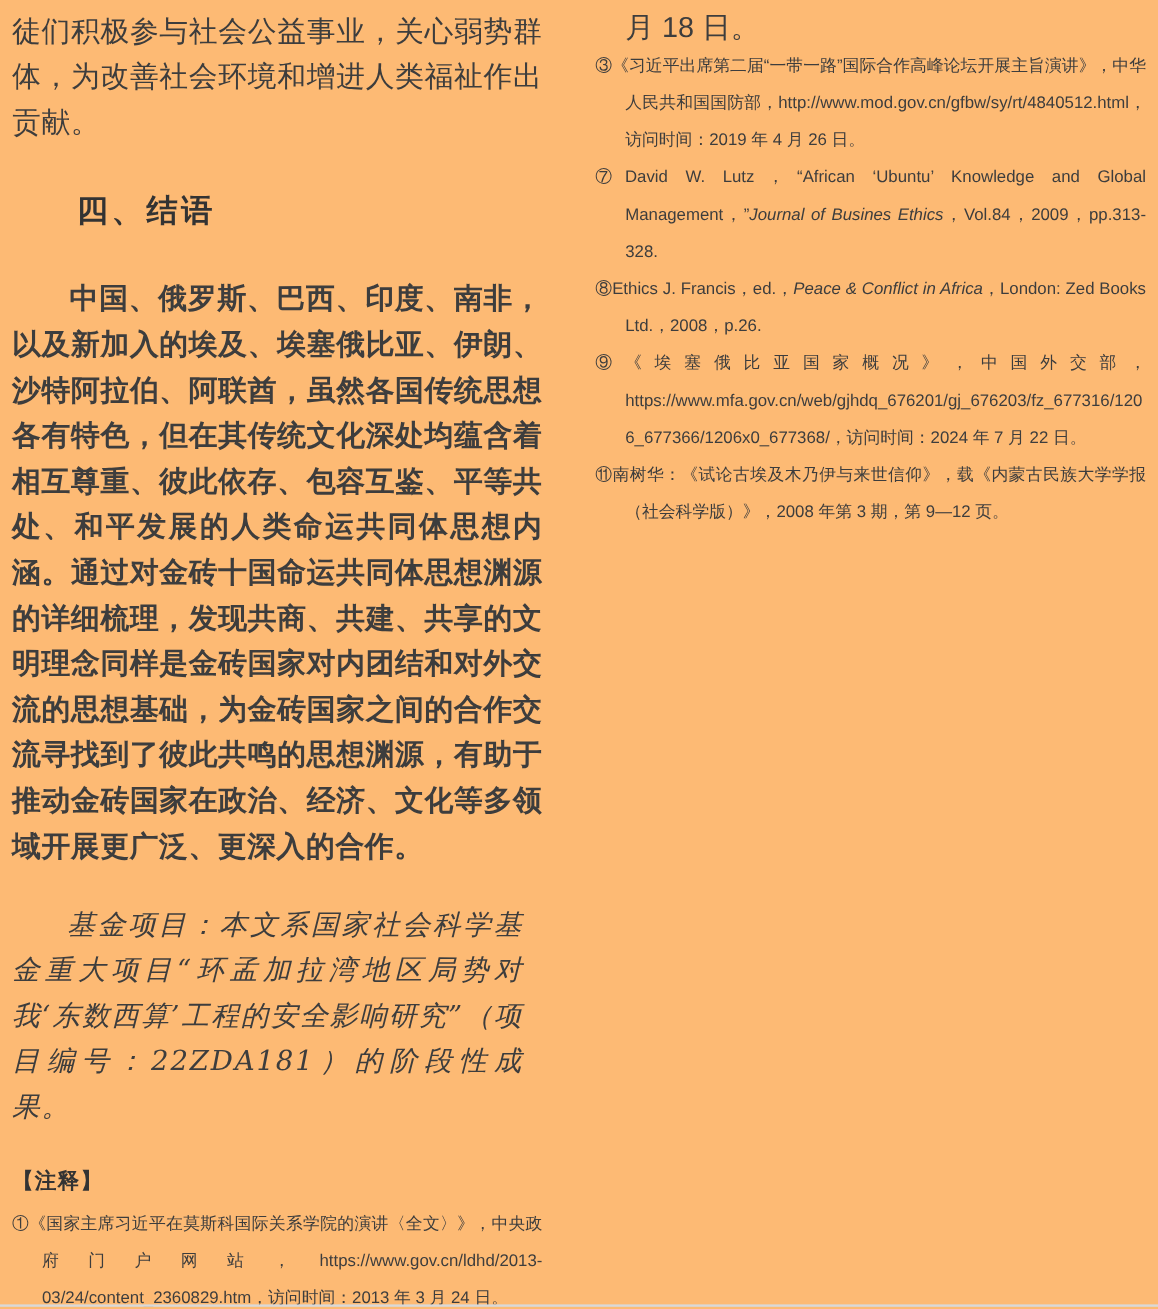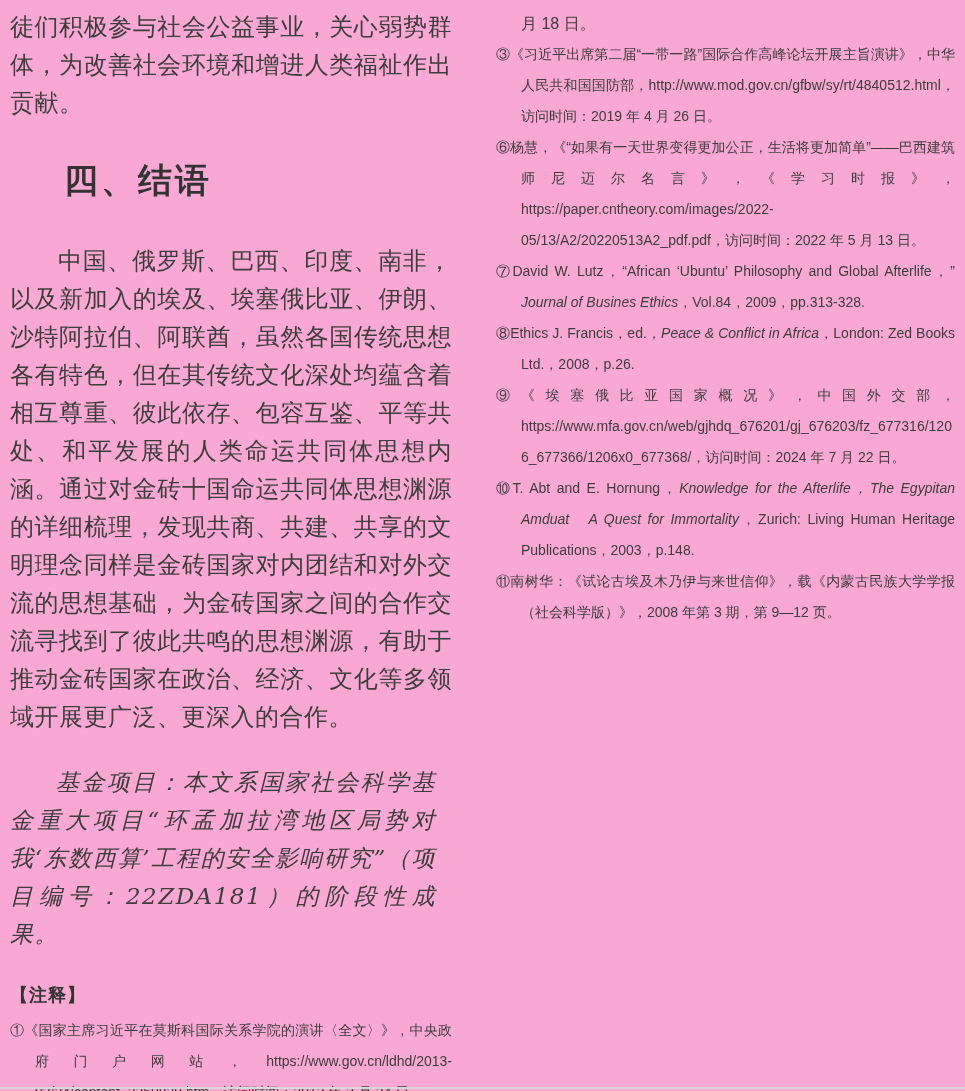--- a/index.html
+++ b/index.html
@@ -4,21 +4,21 @@
 <style>
   html, body {
     margin: 0;
     padding: 0;
     background: #ffffff;
   }
   .page {
     position: relative;
     width: 965px;
     height: 1091px;
-    background: #f9a8d4;
+    background: #fdba74;
     color: #3d3d3d;
     font-family: "Liberation Sans", sans-serif;
     overflow: hidden;
     box-sizing: border-box;
   }
   .columns {
     display: flex;
     padding: 8px 8px 0 10px;
     gap: 44px;
     box-sizing: border-box;
@@ -27,24 +27,24 @@
   .col-left { width: 442px; flex: 0 0 442px; }
   .col-right { width: 459px; flex: 0 0 459px; }
 
   .body-text {
     font-size: 24px;
     line-height: 38px;
     text-align: justify;
     margin: 0;
     letter-spacing: 0.5px;
   }
-  .indent2 { text-indent: 2em; }
+  .indent2 { text-indent: 2em; font-weight: bold; }
 
   .section-heading {
-    font-size: 34px;
+    font-size: 26px;
     font-weight: bold;
     color: #333333;
     margin: 36px 0 38px 0;
     padding-left: 54px;
     letter-spacing: 3px;
   }
 
   .funding {
     font-family: "DejaVu Serif", serif;
     font-style: italic;
@@ -71,21 +71,21 @@
     text-align: justify;
     margin: 0;
     padding-left: 25px;
     text-indent: -25px;
     overflow-wrap: anywhere;
   }
   .note-marker { }
   .seg-italic { font-style: italic; }
 
   .note-continuation {
-    font-size: 16px;
+    font-size: 24px;
     line-height: 31px;
     margin: 0;
     padding-left: 25px;
   }
 
   .bottom-rule {
     position: absolute;
     left: 0;
     right: 0;
     bottom: 2px;
@@ -113,25 +113,23 @@
       <div class="notes">
           <div class="note-item"><span class="note-marker">①</span><span class="">《国家主席习近平在莫斯科国际关系学院的演讲〈全文〉》，中央政府门户网站，https://www.gov.cn/ldhd/2013-03/24/content_2360829.htm，访问时间：2013 年 3 月 24 日。</span></div>
         </div>
     </div>
 
     <div class="col col-right">
       <p class="note-continuation">月 18 日。</p>
 
       <div class="notes">
           <div class="note-item"><span class="note-marker">③</span><span class="">《习近平出席第二届“一带一路”国际合作高峰论坛开展主旨演讲》，中华人民共和国国防部，http://www.mod.gov.cn/gfbw/sy/rt/4840512.html，访问时间：2019 年 4 月 26 日。</span></div>
-          <div class="note-item"><span class="note-marker">⑥</span><span class="">杨慧，《“如果有一天世界变得更加公正，生活将更加简单”——巴西建筑师尼迈尔名言》，《学习时报》，https://paper.cntheory.com/images/2022-05/13/A2/20220513A2_pdf.pdf，访问时间：2022 年 5 月 13 日。</span></div>
-          <div class="note-item"><span class="note-marker">⑦</span><span class="">David W. Lutz，“African ‘Ubuntu’ Philosophy and Global Afterlife，”</span><span class="seg-italic">Journal of Busines Ethics</span><span class="">，Vol.84，2009，pp.313-328.</span></div>
+          <div class="note-item"><span class="note-marker">⑦</span><span class="">David W. Lutz，“African ‘Ubuntu’ Knowledge and Global Management，”</span><span class="seg-italic">Journal of Busines Ethics</span><span class="">，Vol.84，2009，pp.313-328.</span></div>
           <div class="note-item"><span class="note-marker">⑧</span><span class="">Ethics J. Francis，ed.，</span><span class="seg-italic">Peace &amp; Conflict in Africa</span><span class="">，London: Zed Books Ltd.，2008，p.26.</span></div>
           <div class="note-item"><span class="note-marker">⑨</span><span class="">《埃塞俄比亚国家概况》，中国外交部，https://www.mfa.gov.cn/web/gjhdq_676201/gj_676203/fz_677316/1206_677366/1206x0_677368/，访问时间：2024 年 7 月 22 日。</span></div>
-          <div class="note-item"><span class="note-marker">⑩</span><span class="">T. Abt and E. Hornung，</span><span class="seg-italic">Knowledge for the Afterlife，The Egypitan Amduat　A Quest for Immortality</span><span class="">，Zurich: Living Human Heritage Publications，2003，p.148.</span></div>
           <div class="note-item"><span class="note-marker">⑪</span><span class="">南树华：《试论古埃及木乃伊与来世信仰》，载《内蒙古民族大学学报（社会科学版）》，2008 年第 3 期，第 9—12 页。</span></div>
         </div>
 
     </div>
 
   </div>
 
   <div class="bottom-rule"></div>
 </div>
 

